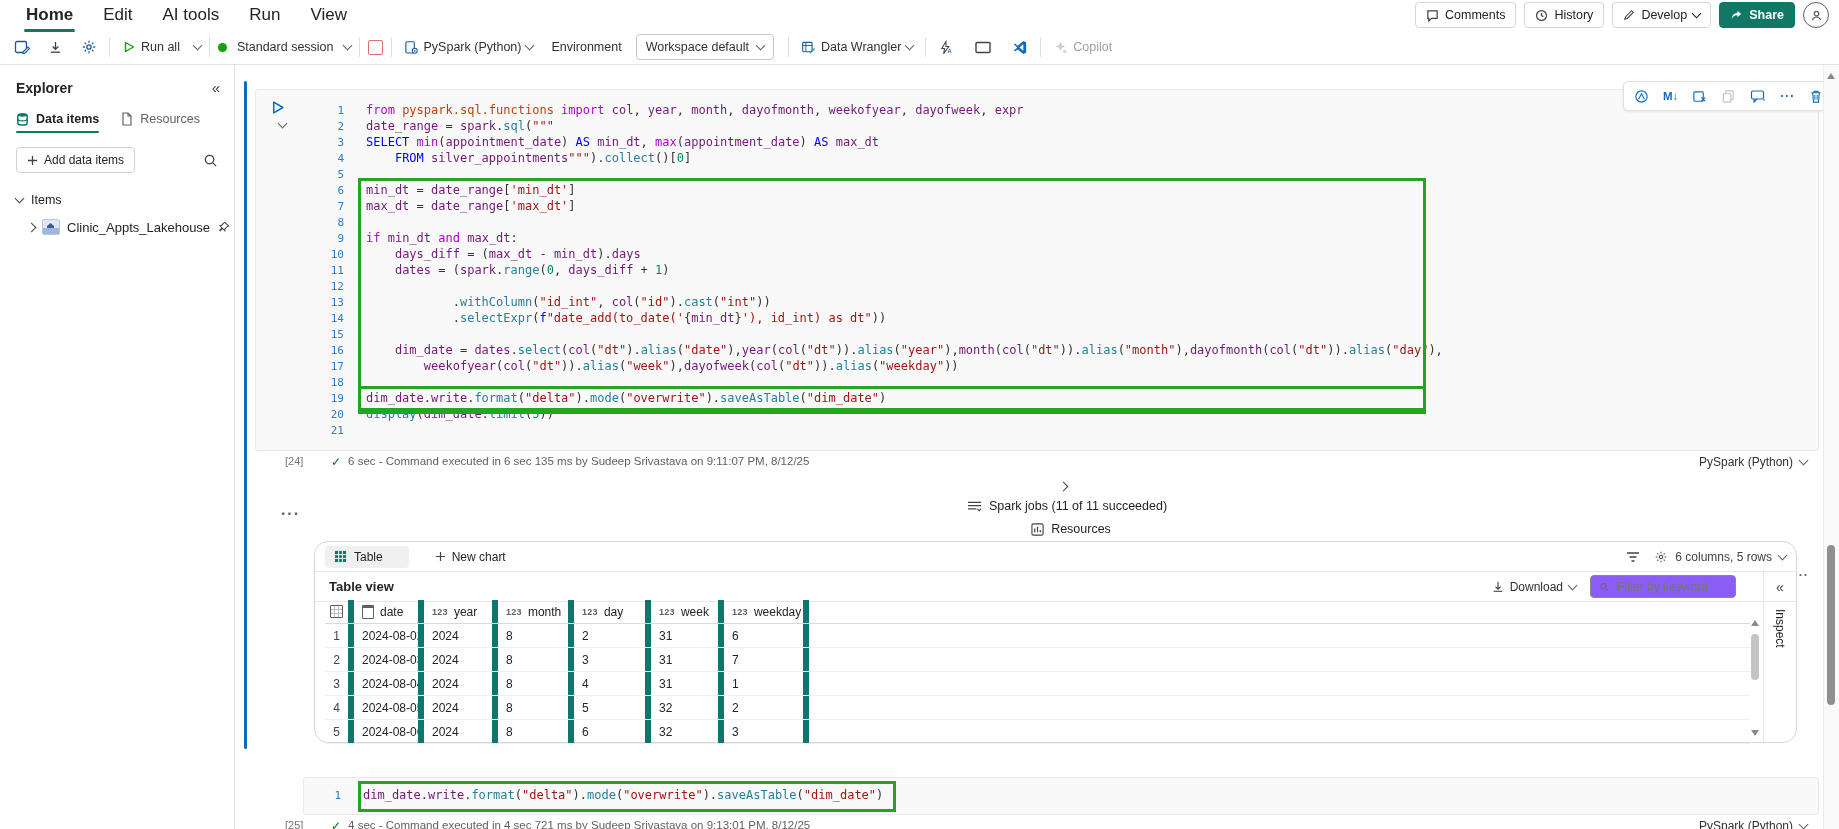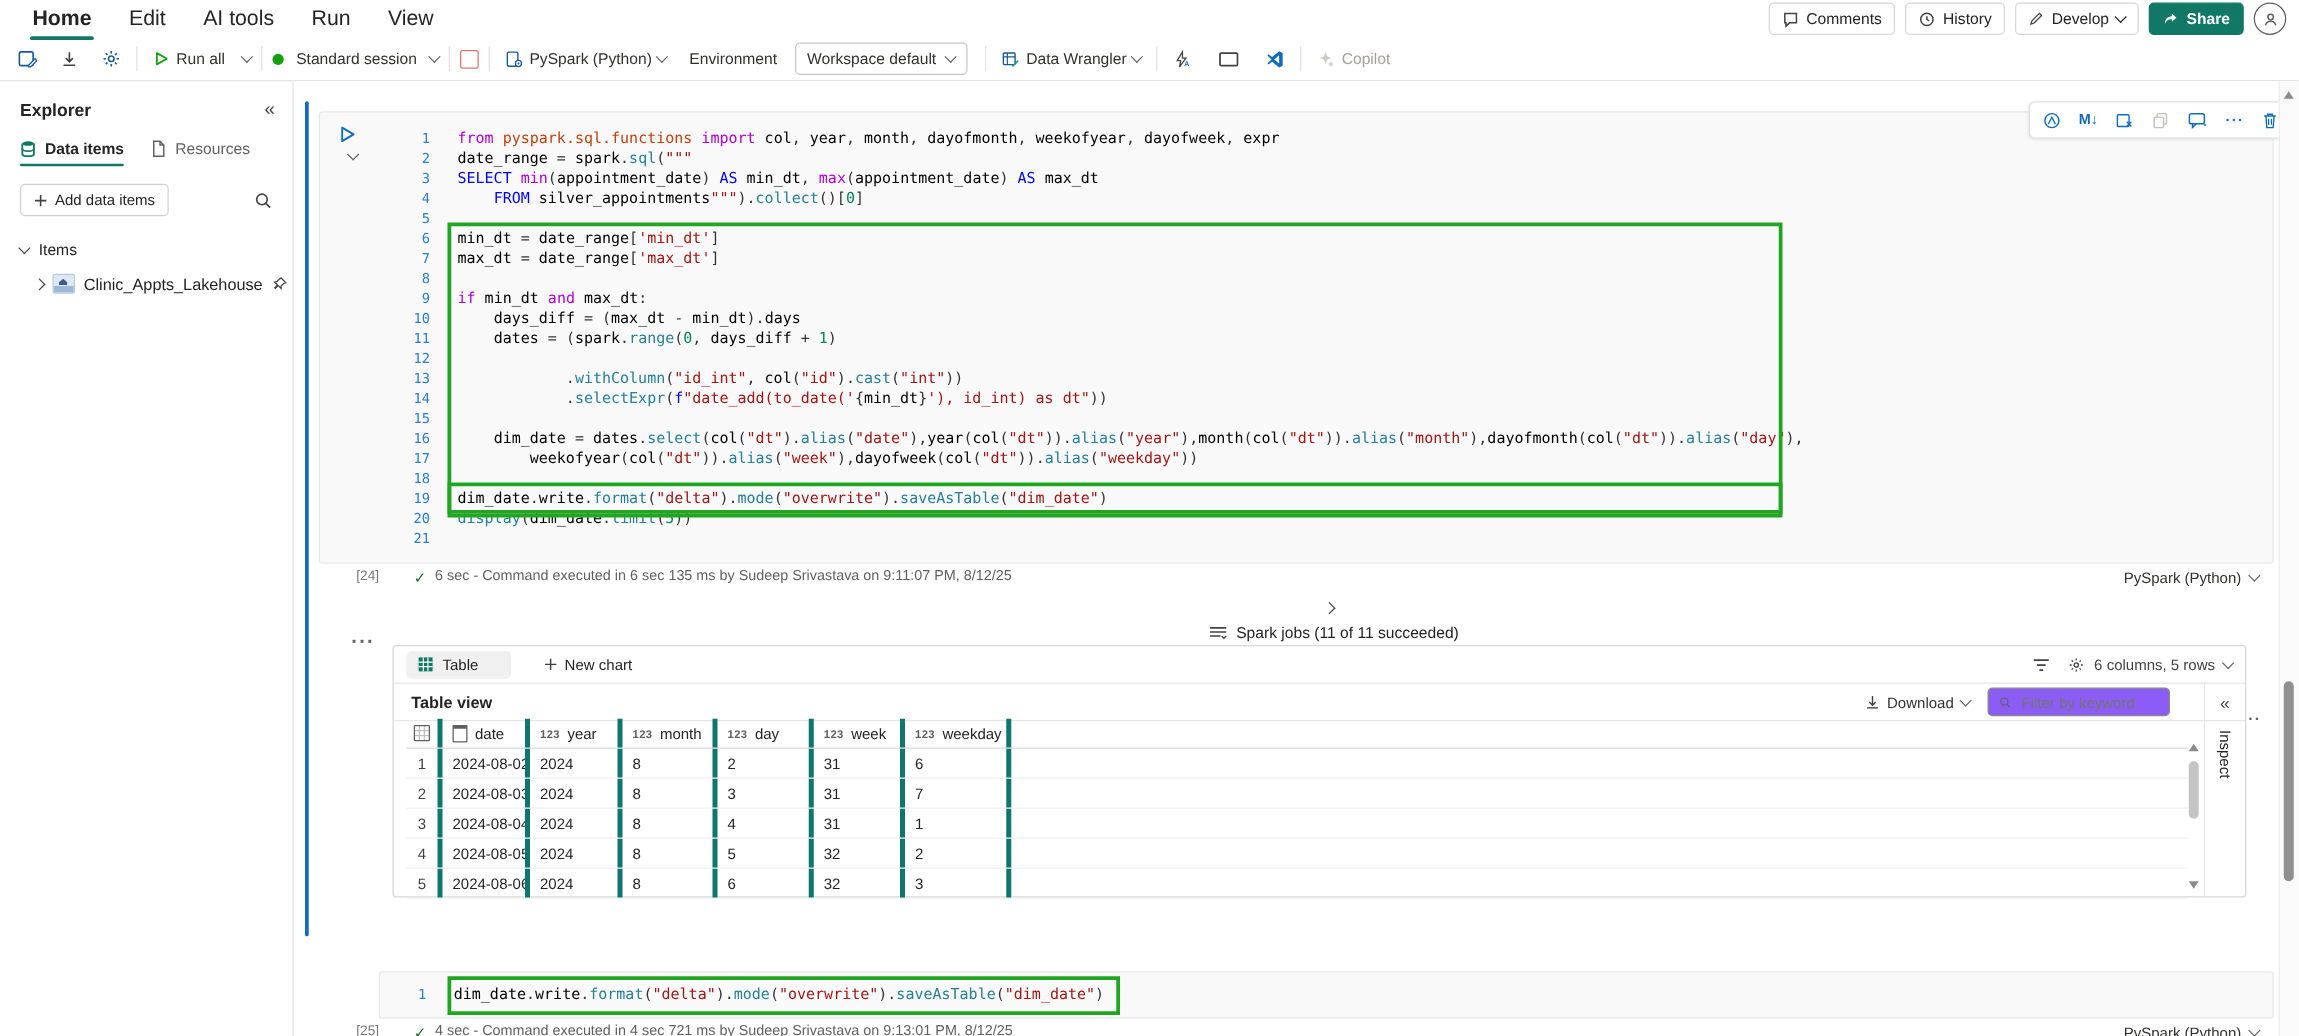--- a/index.html
+++ b/index.html
@@ -54,21 +54,21 @@
   .cell-card{position:absolute;background:#f9f9f9;border:1px solid #e8e8e8;border-radius:3px;}
   #cell1card{left:20px;top:24px;width:1562px;height:360px;}
   #cell2card{left:68px;top:712px;width:1514px;height:36px;}
   .gutter{position:absolute;left:6px;top:10px;width:30px;display:flex;flex-direction:column;align-items:center;gap:8px;}
   .code-lines{position:absolute;left:48px;top:12px;right:6px;font-family:"DejaVu Sans Mono",monospace;font-size:12px;line-height:16px;white-space:pre;}
   #cell2card .code-lines{left:0;top:9px;}
   .code-line{height:16px;}
   .ln{display:inline-block;width:40px;text-align:right;margin-right:22px;color:#2b7cd3;font-size:11px;}
   #cell2card .ln{width:37px;}
   .tok-kw{color:#af00db}.tok-mod{color:#c2410c}.tok-fn{color:#267f99}
-  .tok-var{color:#000000}.tok-str{color:#a31515}.tok-num{color:#098658}
+  .tok-var{color:#701a75}.tok-str{color:#a31515}.tok-num{color:#098658}
   .tok-sql{color:#0000ff}.tok-op{color:#333}
   .hl{position:absolute;border:3px solid #22a522;pointer-events:none;}
   .hl-outer{left:123px;top:113px;width:1062px;height:227px;}
   .hl-inner{left:123px;top:321px;width:1062px;height:22px;}
   .hl-cell2{left:123px;top:716px;width:532px;height:25px;}
 
   .cell-toolbar{position:absolute;left:1388px;top:16px;height:28px;display:flex;align-items:center;gap:14px;background:#fff;border:1px solid #e0e0e0;border-radius:5px;padding:0 10px;box-shadow:0 1px 3px rgba(0,0,0,.08);color:#0f6cbd;font-size:12px;}
   .cell-toolbar .dim{color:#c3c1bf;}
   .status-row{position:absolute;left:0;right:32px;height:18px;display:flex;align-items:flex-start;font-size:11.5px;color:#5f5f5f;}
   #s1{top:390px;} #s2{top:754px;}
@@ -77,40 +77,40 @@
   .st-text{color:#5f5f5f;}
   .kernel{margin-left:auto;display:flex;align-items:center;gap:7px;color:#323130;font-size:12px;cursor:pointer;}
 
   .jobs-row{position:absolute;left:82px;top:418px;right:30px;display:flex;align-items:center;gap:9px;font-size:12.5px;color:#242424;flex-direction:column;}
   .jr-item{display:flex;align-items:center;gap:7px;cursor:pointer;}
   .dots{color:#5f5f5f;letter-spacing:1px;font-weight:bold;cursor:pointer;}
   .dots-left{position:absolute;left:46px;top:440px;}
   .dots-right{margin-left:auto;}
 
   
-  .out-card{position:absolute;left:79px;top:451px;width:1483px;height:202px;border:1px solid #d7d7d7;border-radius:3px;background:#fff;box-sizing:border-box;}
+  .out-card{position:absolute;left:79px;top:476px;width:1483px;height:202px;border:1px solid #d7d7d7;border-radius:14px;background:#fff;box-sizing:border-box;}
   .out-tabs{height:29px;display:flex;align-items:center;padding:0 10px;border-bottom:1px solid #e6e6e6;}
   .tab-chip{display:inline-flex;align-items:center;gap:7px;background:#f0f0f0;border-radius:4px;height:22px;padding:0 26px 0 9px;font-size:12px;cursor:pointer;}
   .newchart{display:inline-flex;align-items:center;gap:6px;font-size:12px;margin-left:26px;color:#242424;cursor:pointer;}
   .out-tabs-right{margin-left:auto;display:flex;align-items:center;gap:14px;color:#424242;}
   .sum-label{display:flex;align-items:center;gap:7px;font-size:12px;cursor:pointer;}
   .out-view{height:29px;display:flex;align-items:center;padding:0 14px;border-bottom:1px solid #e6e6e6;position:relative;}
   .view-title{font-size:13px;font-weight:bold;}
   .view-right{margin-left:auto;display:flex;align-items:center;gap:14px;margin-right:46px;}
   .dl{display:flex;align-items:center;gap:6px;font-size:12px;color:#323130;cursor:pointer;}
   .searchbox{display:flex;align-items:center;gap:6px;border:1px solid #8a8886;border-radius:4px;height:21px;padding:0 8px;width:128px;background:#8b5cf6;}
   .searchbox input{border:none;outline:none;font-size:12px;width:100%;color:#242424;font-family:"Liberation Sans",sans-serif;background:transparent;}
   .rail{position:absolute;right:0;top:29px;bottom:0;width:33px;border-left:1px solid #e6e6e6;display:flex;flex-direction:column;align-items:center;padding-top:8px;box-sizing:border-box;}
   .rail-collapse{font-size:14px;color:#424242;cursor:pointer;}
   .rail-label{writing-mode:vertical-rl;font-size:12px;color:#242424;margin-top:14px;}
 
   .tbl{position:absolute;left:10px;top:58px;right:46px;font-size:12px;}
   .tr{display:flex;height:23px;align-items:stretch;border-bottom:1px solid #efefef;}
   .tr.head{border-bottom:1px solid #d9d9d9;color:#242424;}
-  .td{display:flex;align-items:center;padding:0 8px;border-right:4px solid #0f766e;box-sizing:border-box;overflow:hidden;white-space:nowrap;}
+  .td{display:flex;align-items:center;padding:0 8px;border-right:6px solid #0f766e;box-sizing:border-box;overflow:hidden;white-space:nowrap;}
   .td.num{width:29px;justify-content:center;color:#424242;padding:0 2px;}
   .td.c0{width:70px}.td.c1{width:74px}.td.c2{width:76px}.td.c3{width:77px}.td.c4{width:73px}.td.c5{width:85px}
   .td.fill{flex:1;border-right:none;}
   .t123{font-size:9px;color:#5f5f5f;margin-right:6px;font-weight:600;letter-spacing:.3px;}
   .ic-grid{width:11px;height:11px;border:1px solid #5f5f5f;border-radius:1px;background:
     linear-gradient(#bfbfbf,#bfbfbf) 3px 0/1px 100% no-repeat,
     linear-gradient(#bfbfbf,#bfbfbf) 7px 0/1px 100% no-repeat,
     linear-gradient(#bfbfbf,#bfbfbf) 0 3px/100% 1px no-repeat,
     linear-gradient(#bfbfbf,#bfbfbf) 0 7px/100% 1px no-repeat;}
   .ic-cal{width:10px;height:10px;border:1px solid #5f5f5f;border-top-width:3px;border-radius:1px;margin-right:6px;}

